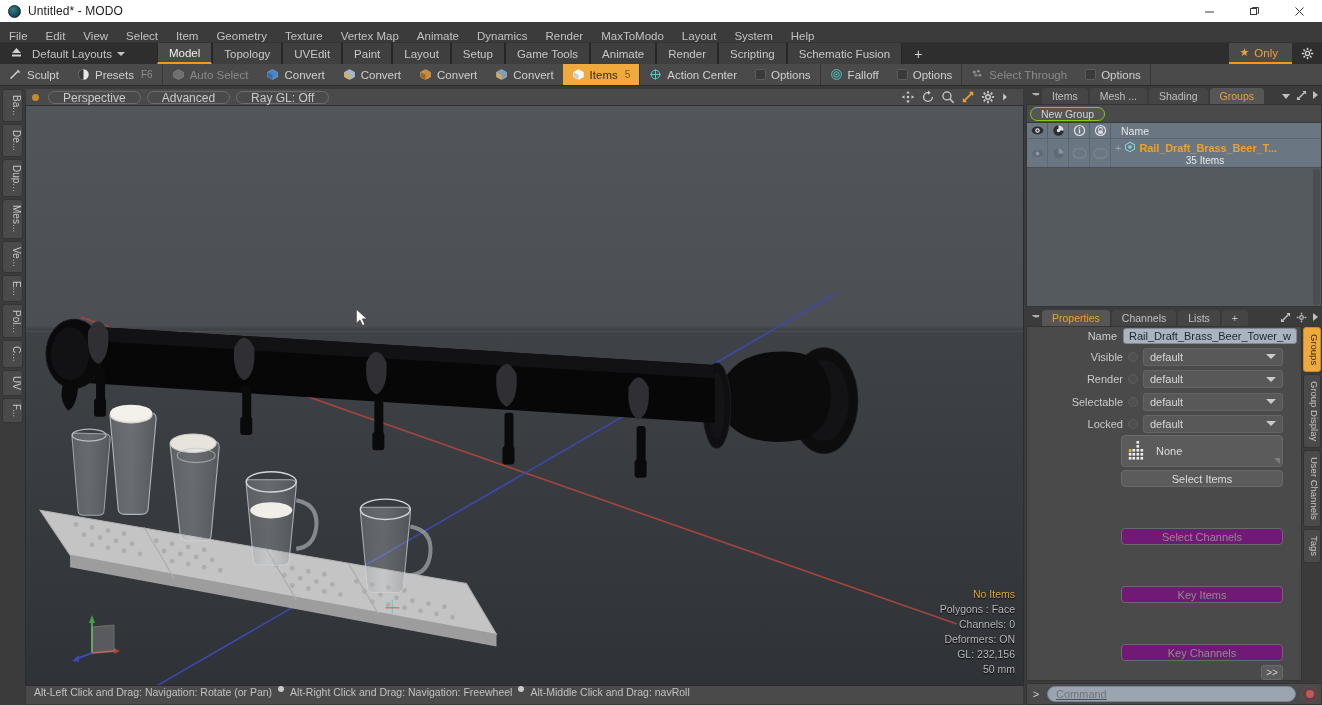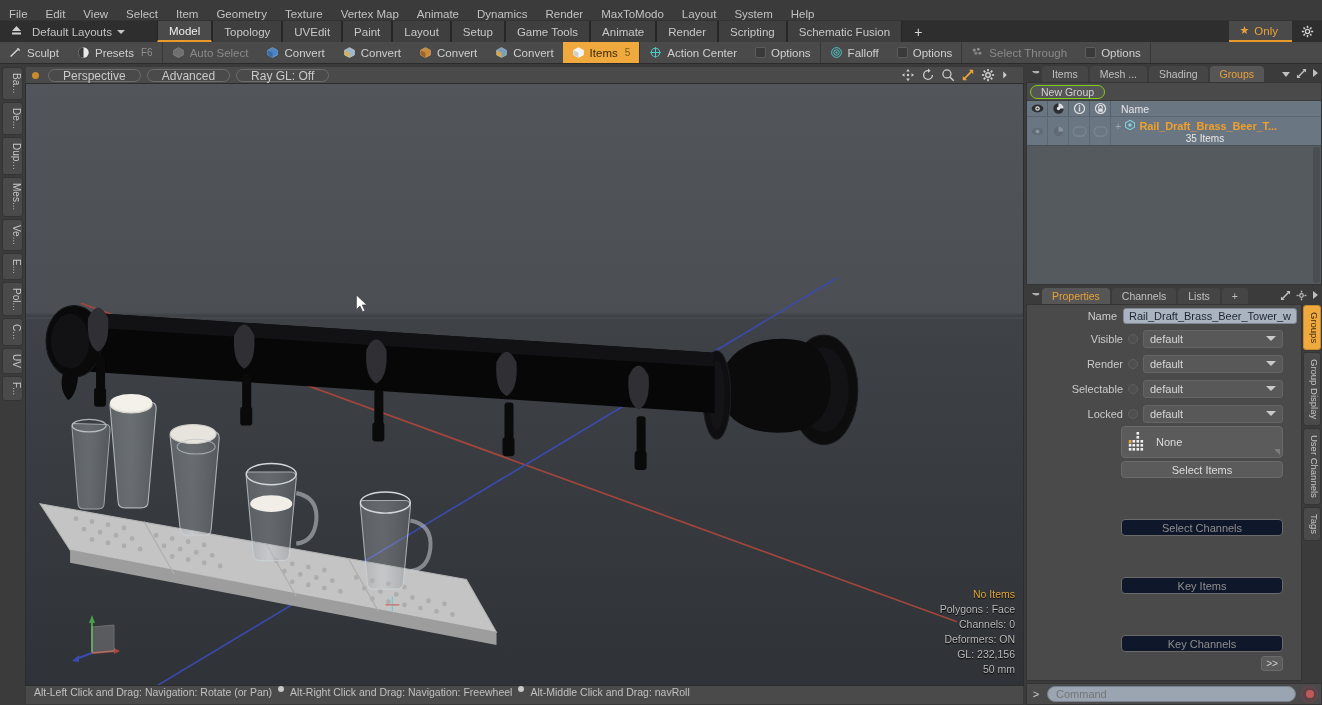--- a/index.html
+++ b/index.html
@@ -204,21 +204,21 @@
   }
   .dropdown .dcaret {
     position: absolute; right: 6px; width: 0; height: 0;
     border-left: 5px solid transparent; border-right: 5px solid transparent; border-top: 5px solid #cacaca;
   }
   .btn-col { padding: 0 18px 0 4px; display: flex; flex-direction: column; align-items: flex-end; gap: 3px; }
   .wbtn {
     width: 162px; height: 17px; background: #5b5b5b; border: 1px solid #6a6a6a; border-radius: 4px;
     display: flex; align-items: center; justify-content: center; font-size: 11px; color: #dcdcdc;
   }
-  .wbtn.dim { color: #8e8e8e; background: #0f172a; margin-top: 38px; }
+  .wbtn.dim { color: #8e8e8e; background: #701a75; margin-top: 38px; }
   .wbtn.tall {
     height: 32px; justify-content: flex-start; padding-left: 6px; gap: 8px; position: relative;
   }
   .wbtn.tall::after {
     content: ''; position: absolute; right: 2px; bottom: 2px;
     border-left: 6px solid transparent; border-top: 6px solid #7e7e7e;
   }
   .dots-icon { width: 20px; height: 22px; }
   .rbtn-row { display: flex; justify-content: flex-end; padding: 4px 18px 0 0; }
   .dbl-arrow {
@@ -237,31 +237,54 @@
   .panel-split { display: flex; flex: 1 1 auto; min-height: 0; }
 
   
   .cmdbar {
     height: 22px; flex: 0 0 22px; background: #4a4a4a; display: flex; align-items: center;
     gap: 5px; padding: 0 3px; border: 1px solid #343434; margin-top: 2px;
   }
   .cmd-gt { width: 12px; text-align: center; color: #cfcfcf; font-size: 11px; }
   .cmd-input {
     flex: 1; height: 16px; background: #9aa5b1; border: 1px solid #77828e; border-radius: 8px;
-    color: #44505c; font-size: 11px; padding: 0 8px; line-height: 14px;
+    color: #44505c; font-size: 11px; padding: 0 8px; line-height: 14px; text-decoration: underline;
   }
   .cmd-rec { width: 17px; height: 17px; border-radius: 50%; background: #5a4247; border: 1px solid #6a4a50;
     display: flex; align-items: center; justify-content: center; }
   .cmd-rec i { width: 8px; height: 8px; border-radius: 50%; background: #c05a5a; display: block; }
 </style>
 </head>
 <body>
 
 <div class="app">
 
+  <div class="titlebar">
+    <div class="title-icon"></div>
+    <div class="title-text">Untitled* - MODO</div>
+    <div class="win-btns">
+      <div class="win-btn">
+        <svg width="11" height="11" viewBox="0 0 11 11">
+            <line x1="1" y1="6" x2="10" y2="6" stroke="#3a3a3a" stroke-width="1"></line>
+          </svg>
+      </div>
+      <div class="win-btn">
+        <svg width="11" height="11" viewBox="0 0 11 11">
+            <rect x="1.5" y="2.5" width="6" height="6" fill="none" stroke="#3a3a3a" stroke-width="1"></rect>
+            <path d="M3.5 2.5 V1.5 H9.5 V7.5 H8.5" fill="none" stroke="#3a3a3a" stroke-width="1"></path>
+          </svg>
+      </div>
+      <div class="win-btn">
+        <svg width="11" height="11" viewBox="0 0 11 11">
+            <line x1="1.5" y1="1.5" x2="9.5" y2="9.5" stroke="#3a3a3a" stroke-width="1"></line>
+            <line x1="9.5" y1="1.5" x2="1.5" y2="9.5" stroke="#3a3a3a" stroke-width="1"></line>
+          </svg>
+      </div>
+    </div>
+  </div>
 
   <div class="menubar">
     <div class="menu-item">File</div>
     <div class="menu-item">Edit</div>
     <div class="menu-item">View</div>
     <div class="menu-item">Select</div>
     <div class="menu-item">Item</div>
     <div class="menu-item">Geometry</div>
     <div class="menu-item">Texture</div>
     <div class="menu-item">Vertex Map</div>

